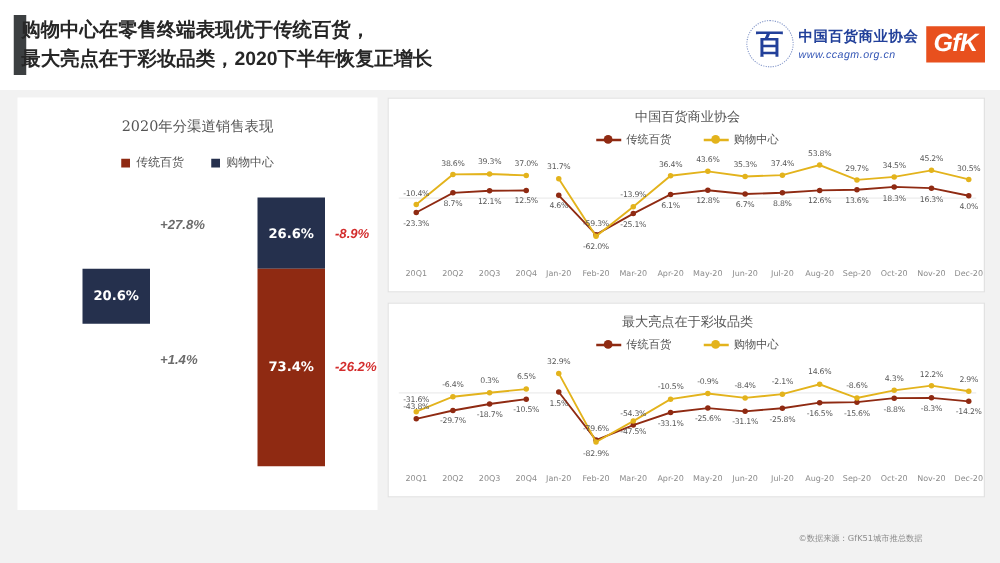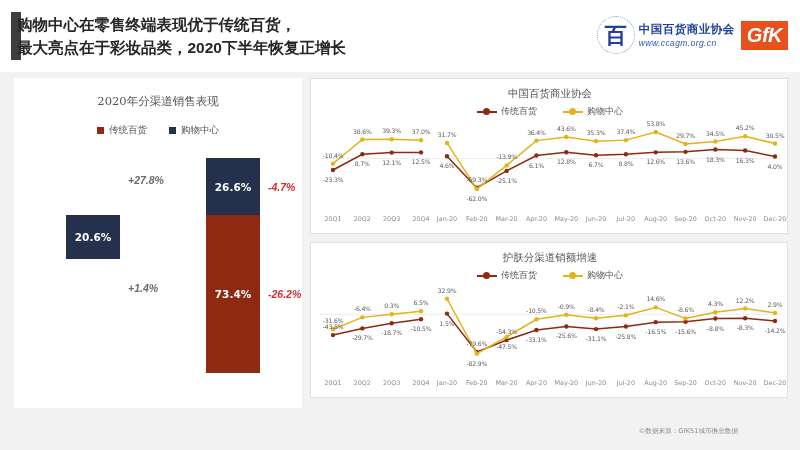--- a/index.html
+++ b/index.html
@@ -205,21 +205,21 @@
         </div>
         <div class="bar-group" style="left: 192px; height: 215px;">
           <div class="bar" style="height: 215px;">
             <div class="seg seg-top" style="height: 57.19px;">
               <span class="seg-label">26.6%</span>
             </div>
             <div class="seg seg-bot" style="height: 157.81px;">
               <span class="seg-label">73.4%</span>
             </div>
           </div>
-          <div class="delta red" style="top: 22.595px;">-4.7%</div>
+          <div class="delta red" style="top: 22.595px;">-8.9%</div>
           <div class="delta red" style="top: 130.095px;">-26.2%</div>
         </div>
       </div>
   </div>
 
   <div class="line-panel" id="panel-top">
     <div class="lp-title">中国百货商业协会</div>
     <div class="lp-legend">
       <div class="lp-lg">
         <span class="line" style="background:#8f2a12"></span>
@@ -317,21 +317,21 @@
         <div class="xtick" style="left: 314.909px;">Jul-20</div>
         <div class="xtick" style="left: 344.727px;">Aug-20</div>
         <div class="xtick" style="left: 374.545px;">Sep-20</div>
         <div class="xtick" style="left: 404.364px;">Oct-20</div>
         <div class="xtick" style="left: 434.182px;">Nov-20</div>
         <div class="xtick" style="left: 464px;">Dec-20</div>
       </div>
   </div>
 
   <div class="line-panel" id="panel-bottom">
-    <div class="lp-title">护肤分渠道销额增速</div>
+    <div class="lp-title">最大亮点在于彩妆品类</div>
     <div class="lp-legend">
       <div class="lp-lg">
         <span class="line" style="background:#8f2a12"></span>
         <span class="txt">传统百货</span>
       </div>
       <div class="lp-lg">
         <span class="line" style="background:#e3b31c"></span>
         <span class="txt">购物中心</span>
       </div>
     </div>

